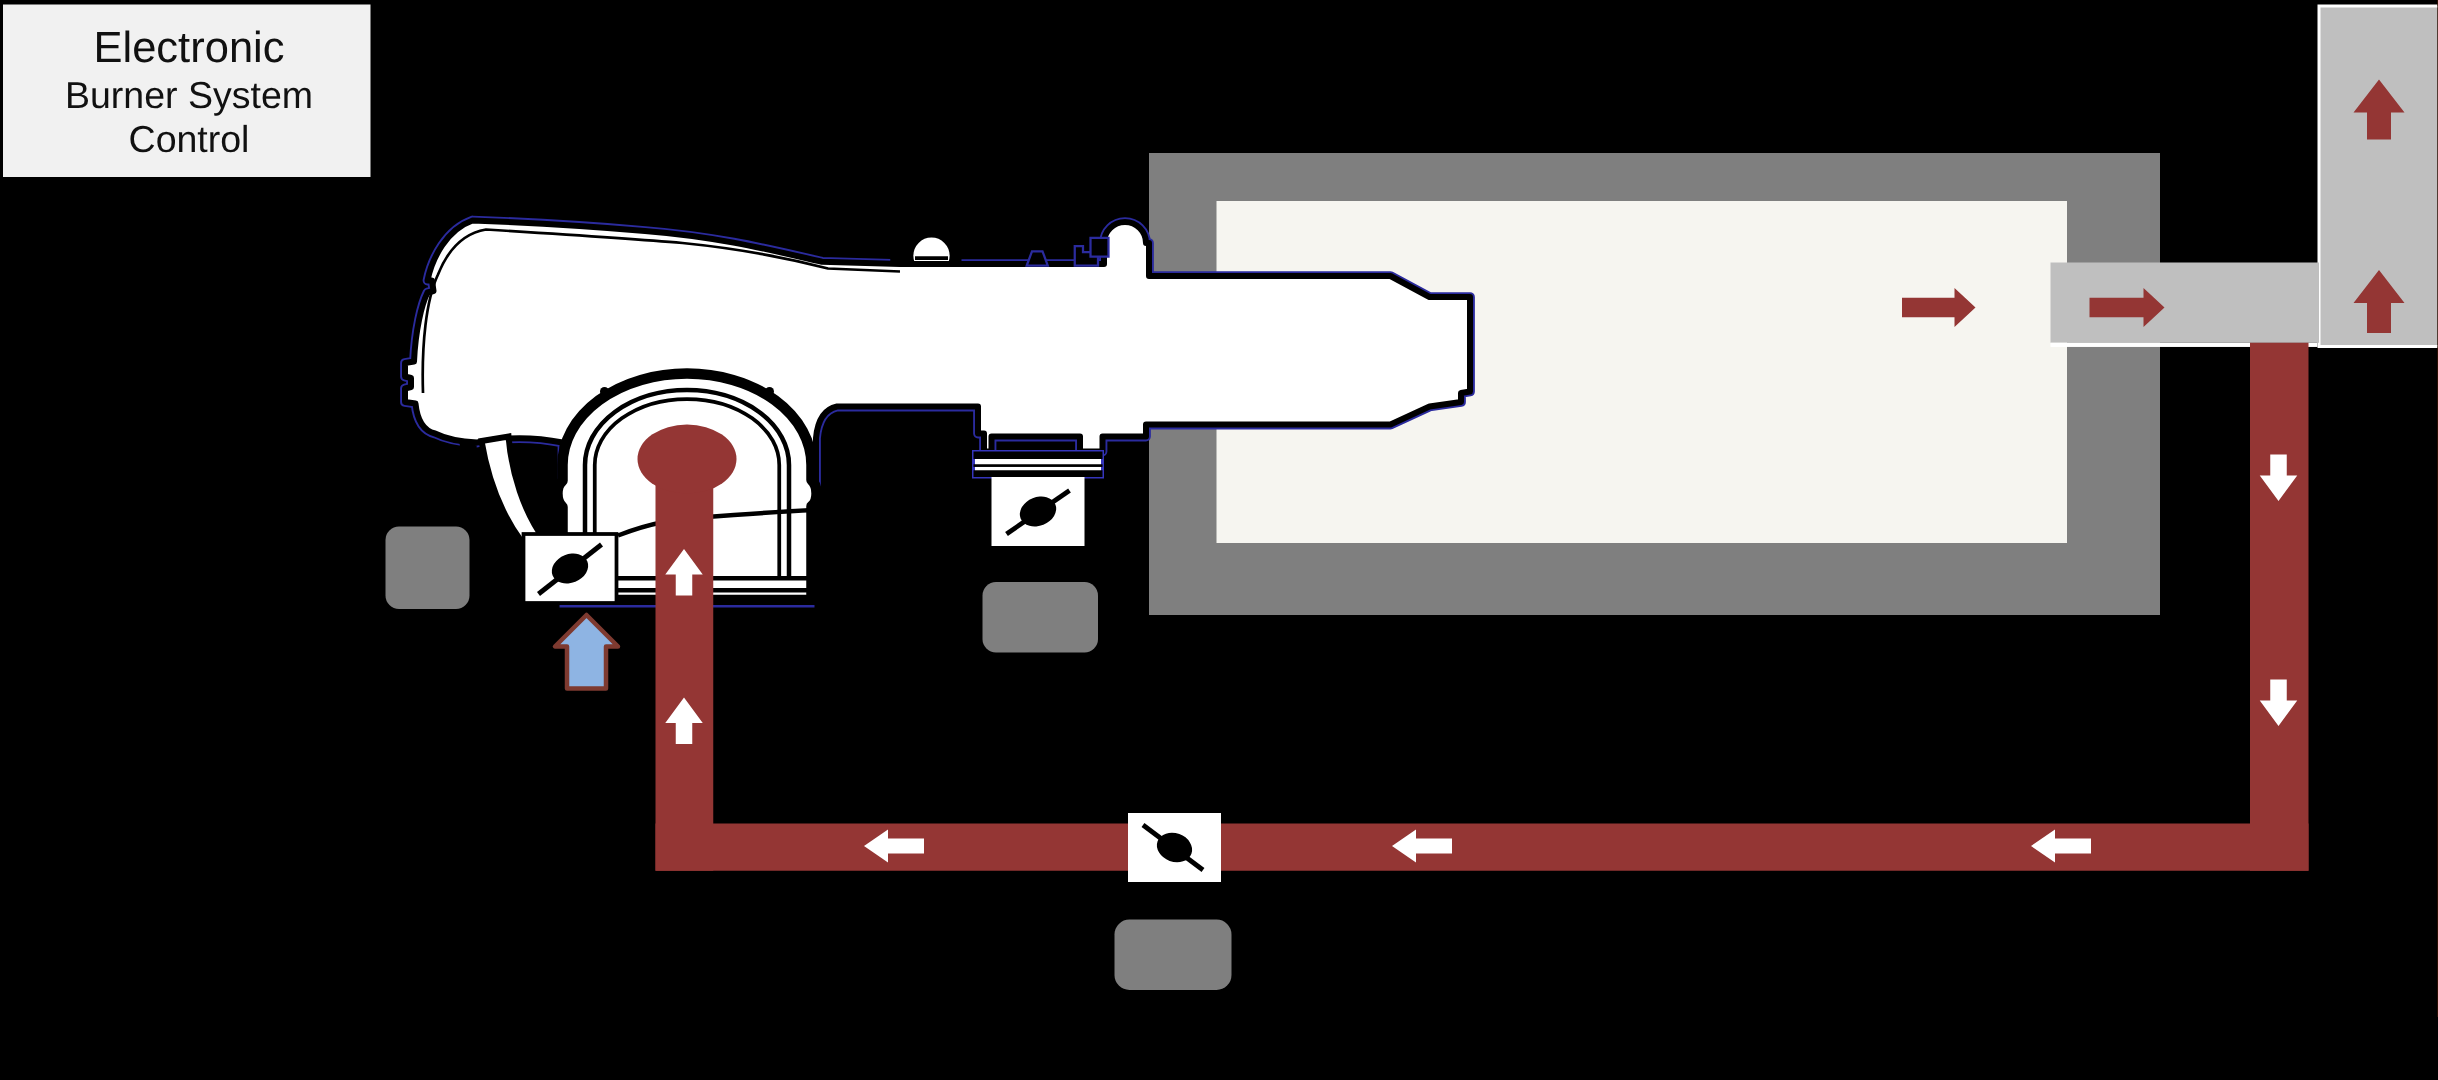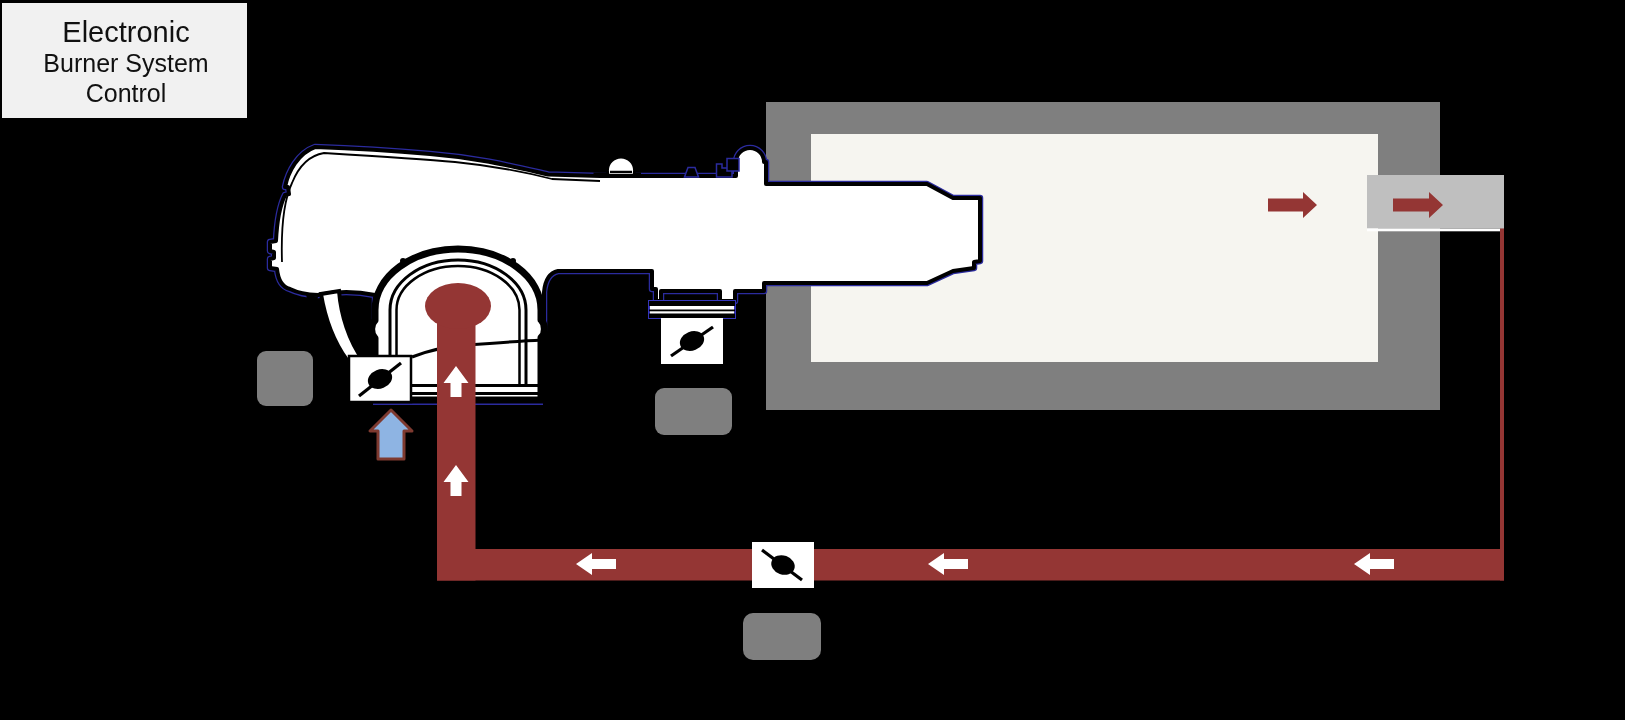--- a/index.html
+++ b/index.html
@@ -1,16 +1,16 @@
 <!DOCTYPE html>
 <html><head>
 <meta charset="utf-8">
 <style>
 html,body{margin:0;padding:0;background:#000;}
-#stage{position:relative;width:1504px;height:720px;background:#c2410c;overflow:hidden;}
+#stage{position:relative;width:1625px;height:720px;background:#c2410c;overflow:hidden;}
 svg{display:block;}
 text{font-family:"Liberation Sans",sans-serif;}
 </style>
 </head>
 <body>
 <div id="stage">
 <svg width="1625" height="720" viewBox="0 0 1625 720">
   <rect x="0" y="0" width="1625" height="720" fill="#000000"></rect>
 
   <rect x="766" y="102" width="674" height="308" fill="#7f7f7f"></rect>

